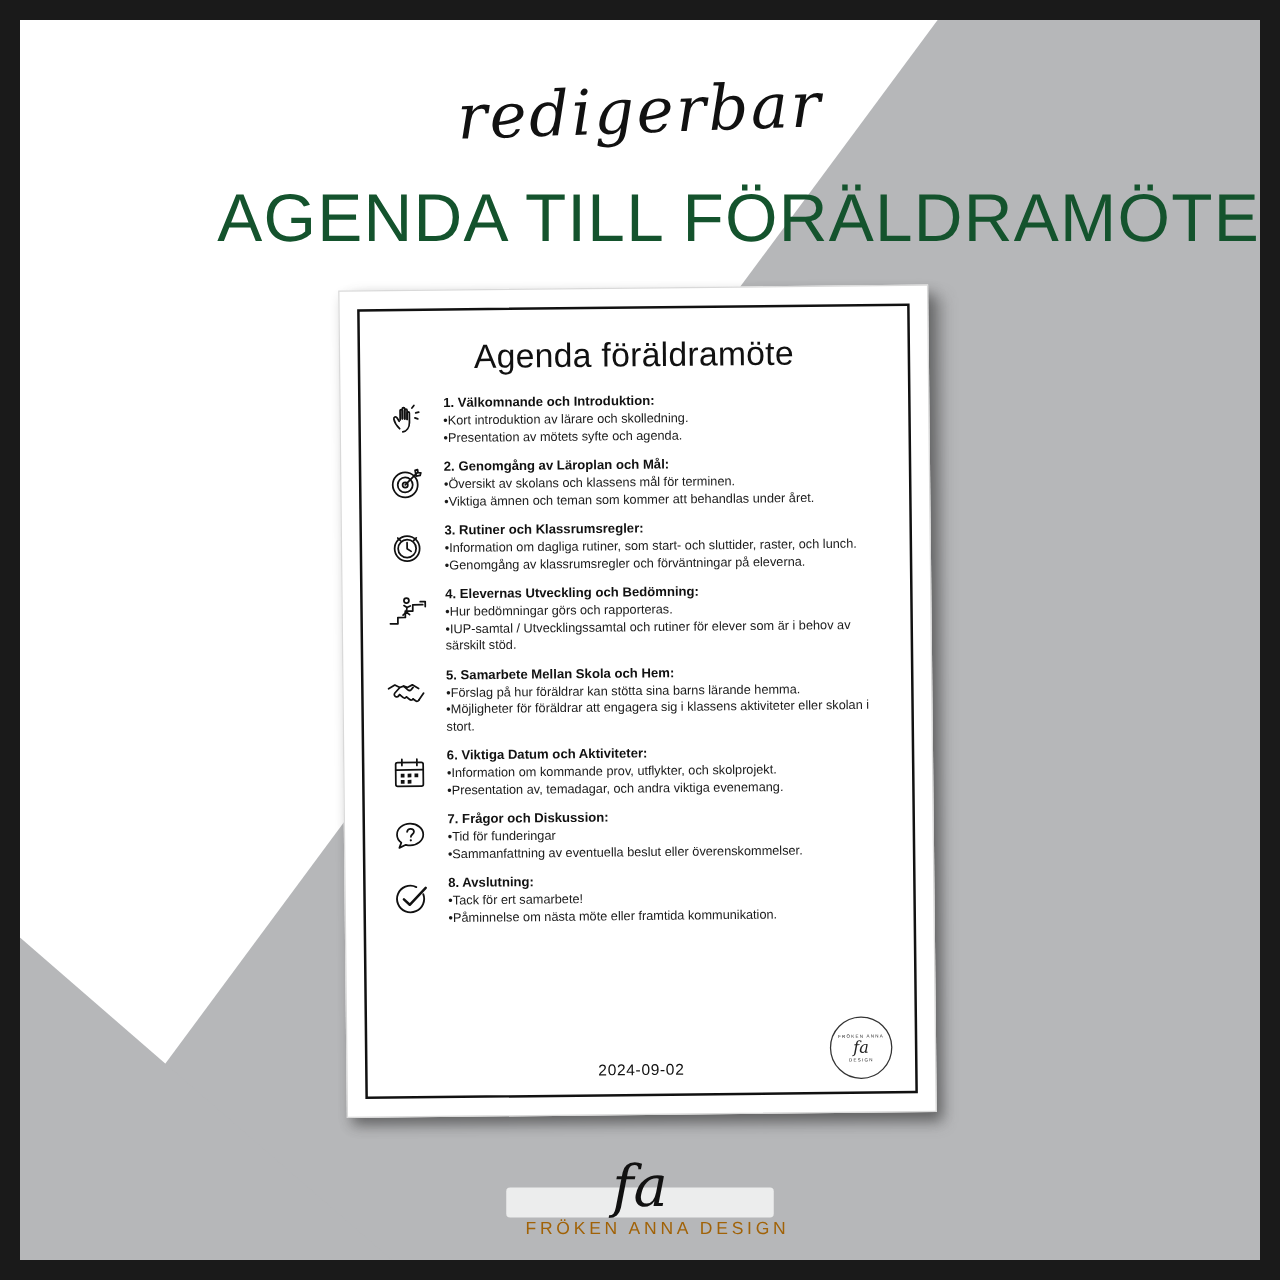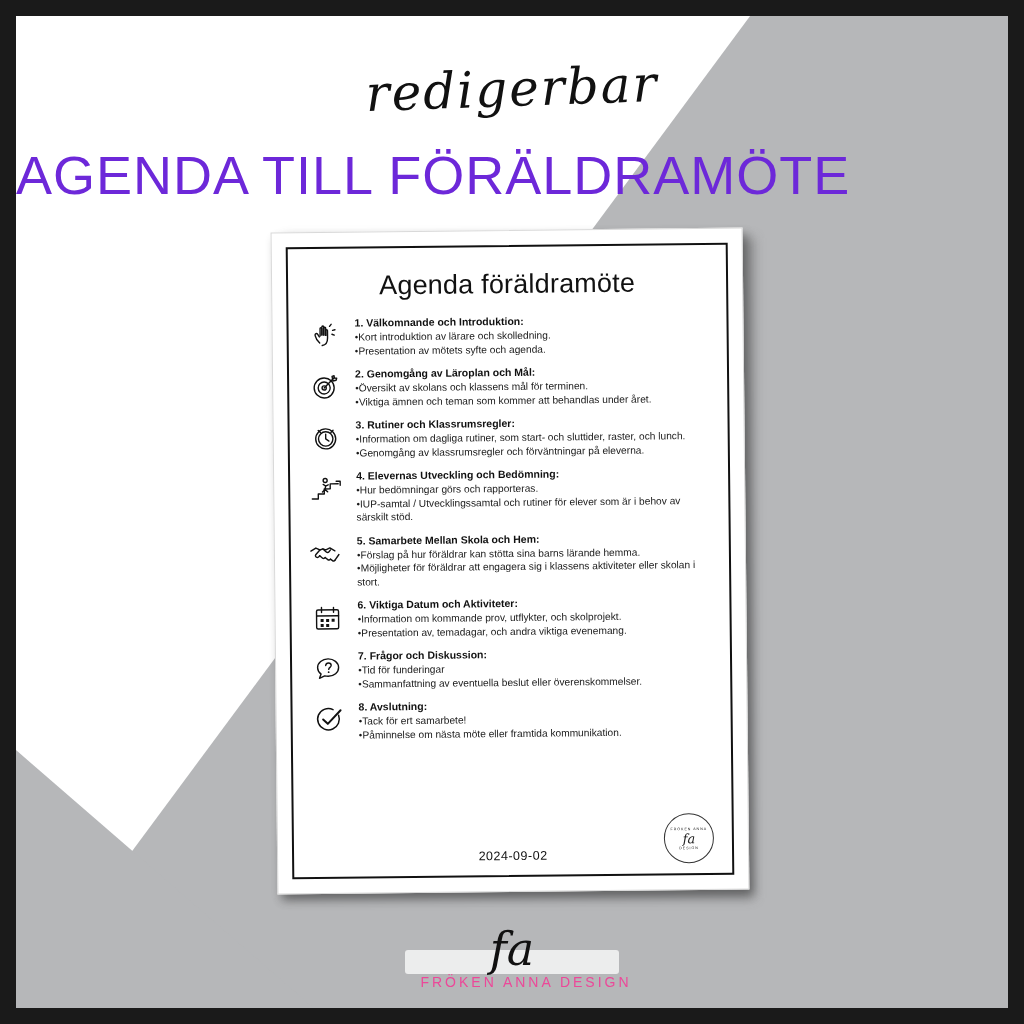--- a/index.html
+++ b/index.html
@@ -60,26 +60,26 @@
     font-size: 50px;
     letter-spacing: 2px;
     color: #111;
     transform: rotate(-2deg);
   }
   .main-title {
     position: absolute;
     left: 0;
     top: 128px;
     width: 992px;
-    text-align: left;
+    text-align: right;
     font-family: "Liberation Sans", sans-serif;
     font-weight: 400;
     font-size: 54px;
     letter-spacing: 1px;
-    color: #6d28d9;
+    color: #14532d;
     white-space: nowrap;
   }
 
   
   .poster-shadow {
     position: absolute;
     left: 268px;
     top: 222px;
     width: 470px;
     height: 660px;
@@ -238,21 +238,21 @@
     font-style: italic;
     font-size: 46px;
     color: #111;
     line-height: 1;
   }
   .brand-name {
     position: relative;
     margin-top: 2px;
     font-size: 14px;
     letter-spacing: 3px;
-    color: #ec4899;
+    color: #a16207;
     text-transform: uppercase;
     padding-left: 28px;
   }
 </style>
 </head>
 <body>
 
 <div class="canvas">
   <div class="frame-inner">
 

